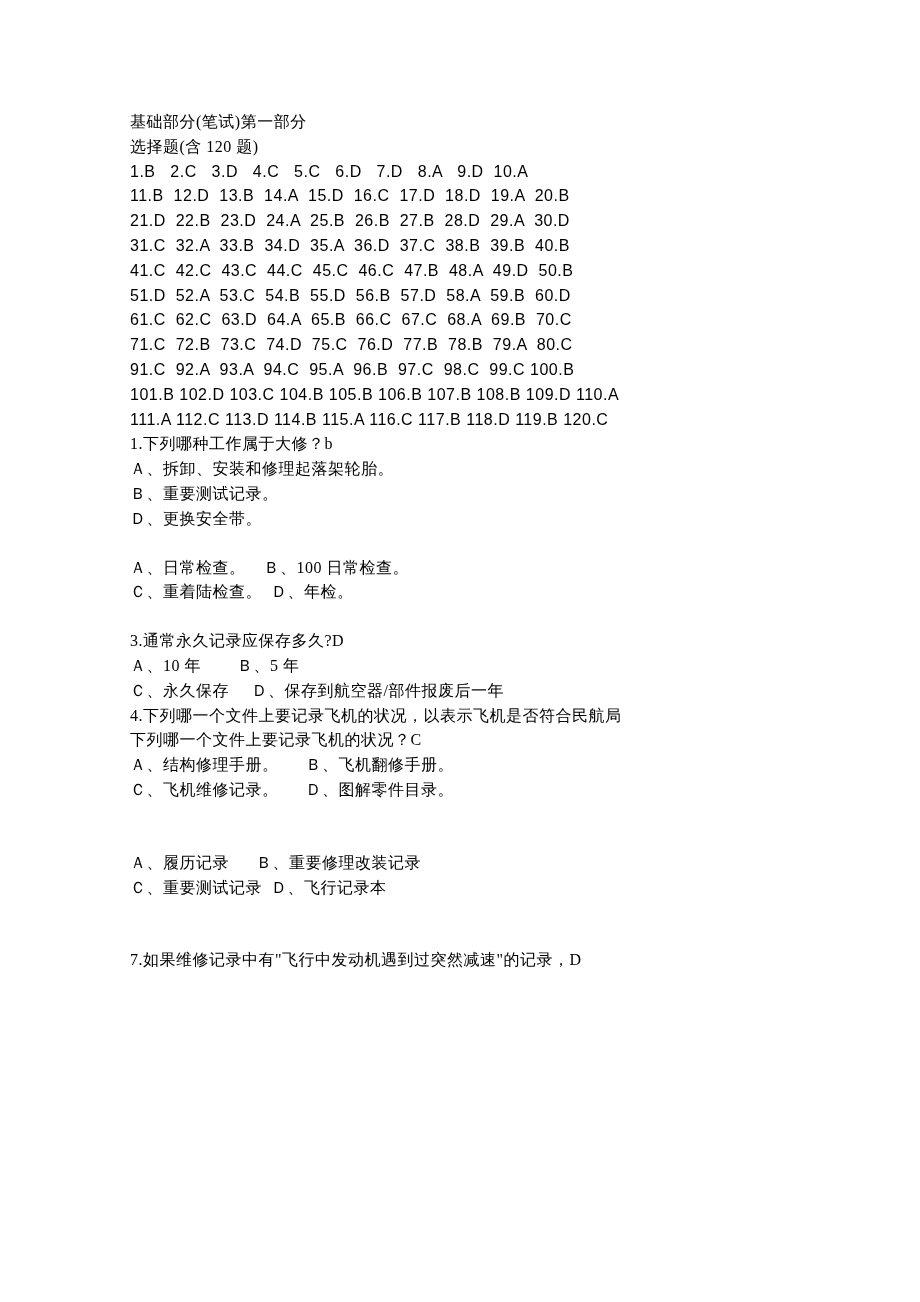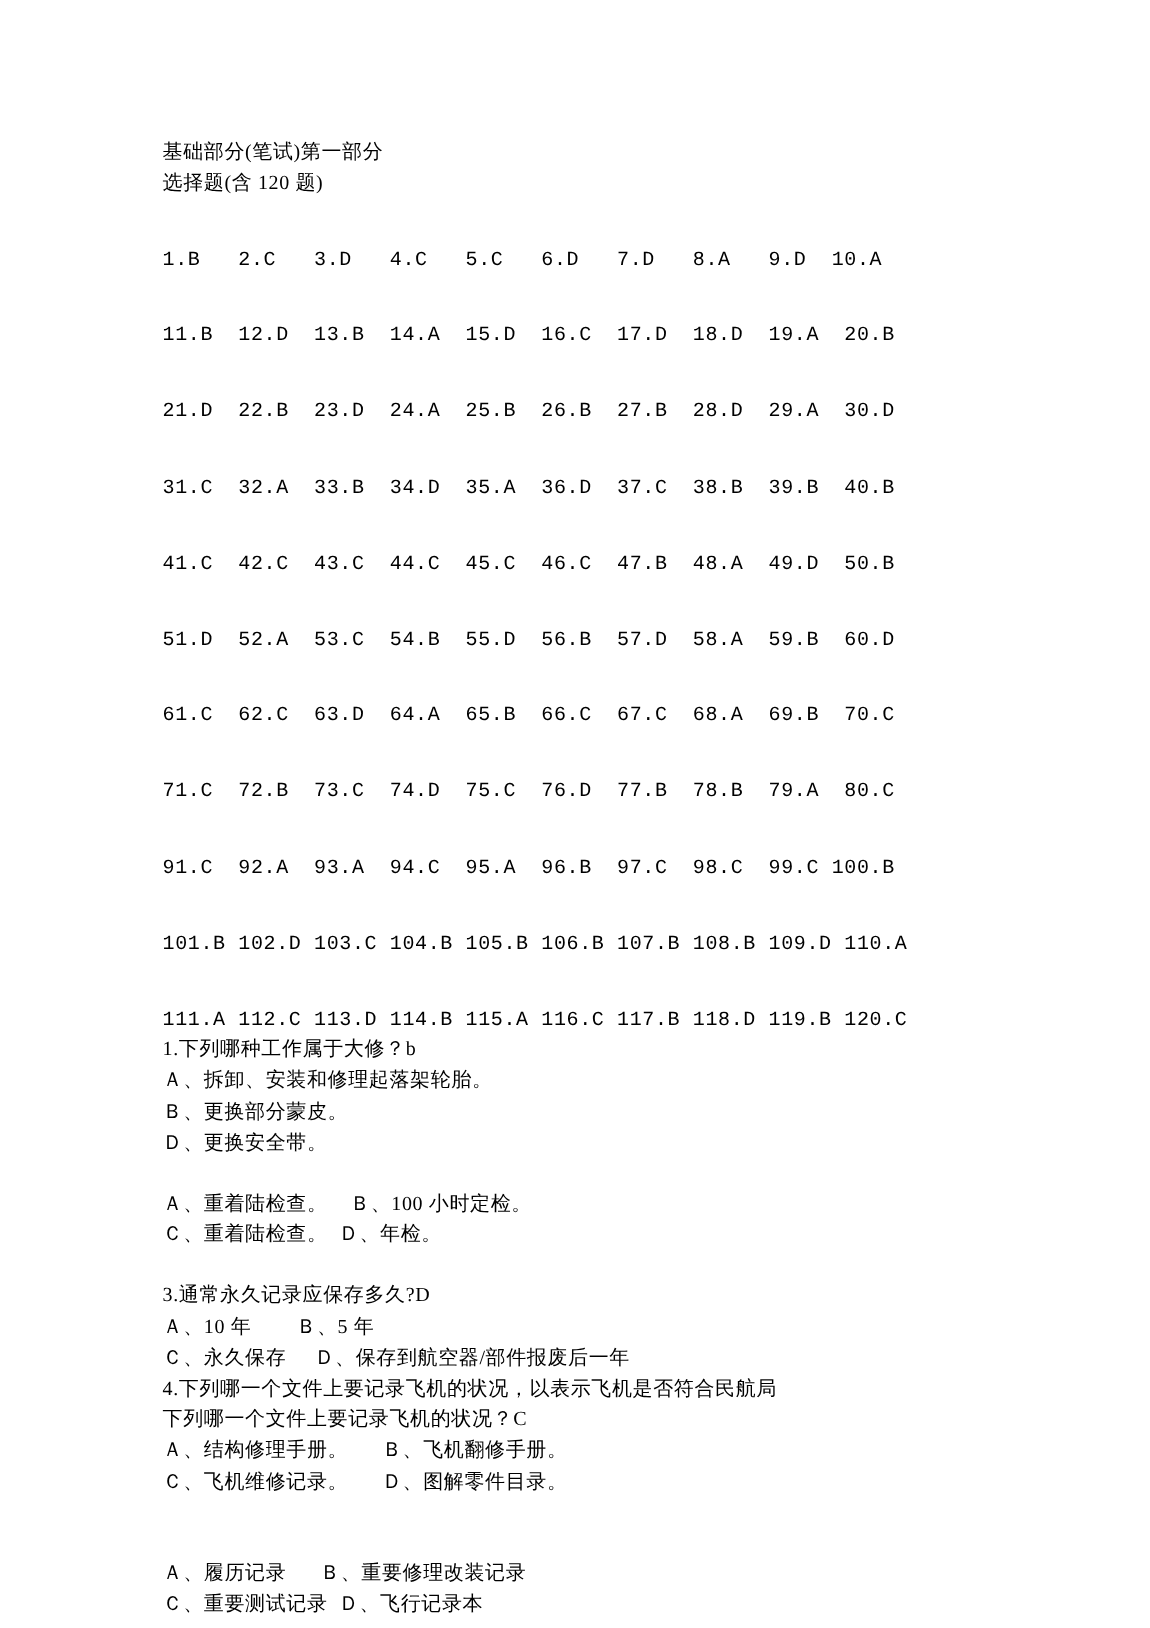--- a/index.html
+++ b/index.html
@@ -15,23 +15,22 @@
     min-height: 1302px;
     padding: 110px 130px 60px 130px;
     box-sizing: border-box;
   }
   .line {
     white-space: pre;
     letter-spacing: 0.5px;
   }
   .answer-row {
     white-space: pre;
-    font-family: Liberation Mono, monospace;
+    font-family: Liberation Sans, sans-serif;
     letter-spacing: 0.5px;
-    margin-top: 36px;
   }
   .question-block {
     margin-top: 0;
   }
   .blank {
     height: 24px;
   }
 </style>
 </head>
 <body>
@@ -51,28 +50,28 @@
     <div class="answer-row">61.C  62.C  63.D  64.A  65.B  66.C  67.C  68.A  69.B  70.C</div>
     <div class="answer-row">71.C  72.B  73.C  74.D  75.C  76.D  77.B  78.B  79.A  80.C</div>
     <div class="answer-row">91.C  92.A  93.A  94.C  95.A  96.B  97.C  98.C  99.C 100.B</div>
     <div class="answer-row">101.B 102.D 103.C 104.B 105.B 106.B 107.B 108.B 109.D 110.A</div>
     <div class="answer-row">111.A 112.C 113.D 114.B 115.A 116.C 117.B 118.D 119.B 120.C</div>
   </div>
 
   <div class="question-block">
     <div class="line">1.下列哪种工作属于大修？b</div>
     <div class="line">Ａ、拆卸、安装和修理起落架轮胎。</div>
-    <div class="line">Ｂ、更换部分蒙皮。</div>
+    <div class="line">Ｂ、重要测试记录。</div>
     <div class="line">Ｄ、更换安全带。</div>
   </div>
 
   <div class="blank"></div>
 
   <div class="question-block">
-    <div class="line">Ａ、重着陆检查。    Ｂ、100 小时定检。</div>
+    <div class="line">Ａ、日常检查。    Ｂ、100 日常检查。</div>
     <div class="line">Ｃ、重着陆检查。  Ｄ、年检。</div>
   </div>
 
   <div class="blank"></div>
 
   <div class="question-block">
     <div class="line">3.通常永久记录应保存多久?D</div>
     <div class="line">Ａ、10 年        Ｂ、5 年</div>
     <div class="line">Ｃ、永久保存     Ｄ、保存到航空器/部件报废后一年</div>
   </div>

